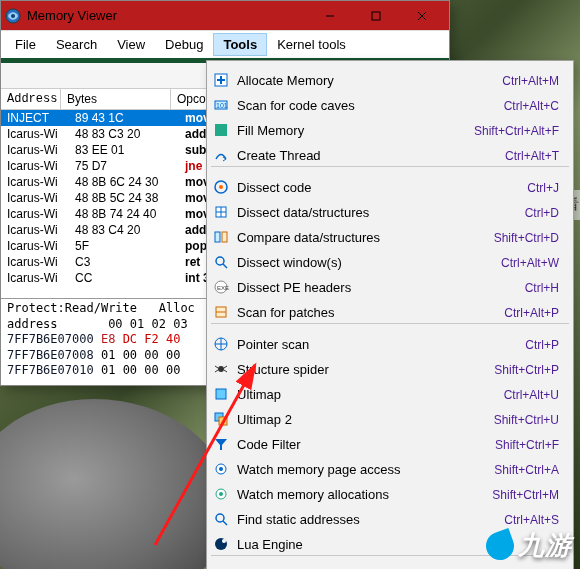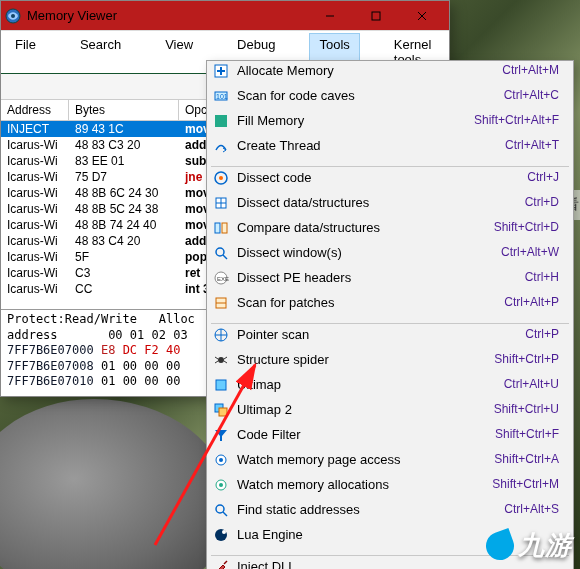--- a/index.html
+++ b/index.html
@@ -6,40 +6,40 @@
   body { font-family: "Segoe UI", Tahoma, sans-serif; font-size: 12px; width: 580px; height: 569px; position: relative; overflow: hidden; background: #000; }
   .bg { position: absolute; inset: 0; background: linear-gradient(135deg,#4a5a3a 0%,#6b7a4a 20%,#3a4a2a 45%,#8a9a6a 60%,#2a3a1a 100%); }
   .bg::before { content:""; position:absolute; left:-30px; bottom:-30px; width:260px; height:200px; background: radial-gradient(ellipse at 40% 40%, #9a9a9a, #6a6a6a 55%, #4a4a4a 85%); border-radius:50% 55% 45% 50%; }
   .logo { position:absolute; right:8px; bottom:6px; color:#fff; font-size:26px; font-weight:700; font-style:italic; letter-spacing:1px; text-shadow:0 2px 4px rgba(0,0,0,.6); display:flex; align-items:center; gap:4px;}
   .logo::before{content:"";width:28px;height:28px;background:#00a8e8;border-radius:50% 0 50% 50%;transform:rotate(-20deg);}
   .window { position: absolute; left: 0; top: 0; width: 450px; background: #fff; border: 1px solid #888; box-shadow: 4px 4px 12px rgba(0,0,0,.3); }
   .titlebar { display:flex; align-items:center; height:30px; background:#b91c1c; padding:0 4px; border-bottom:1px solid #ddd; }
   .titlebar .icon { width:16px; height:16px; margin-right:6px; }
   .titlebar .title { flex:1; font-size:13px; color:#000; }
   .winbtn { width:46px; height:28px; display:flex; align-items:center; justify-content:center; font-size:13px; color:#000; }
-  .menubar { display:flex; padding:2px 4px; background:#fff; border-bottom:1px solid #14532d; font-size:13px;gap:24px; }
+  .menubar { display:flex; padding:2px 4px; background:#fff; border-bottom:5px solid #14532d; font-size:13px; }
   .menubar .menuitem { padding:4px 10px; }
-  .menubar .menuitem.open { background:#cce8ff; border:1px solid #99ccf0; padding:3px 9px; }
+  .menubar .menuitem.open { background:#cce8ff; border:1px solid #99ccf0; padding:3px 9px;font-weight:bold; }
   .toolbar { height:26px; background:#f5f5f5; border-bottom:1px solid #ccc; }
   .headers { display:flex; background:#fff; border-bottom:1px solid #ccc; font-size:12px; }
   .headers div { padding:3px 6px; border-right:1px solid #ccc; }
-  .hcol-a{width:68px;} .hcol-b{width:110px;} .hcol-c{flex:1;}
+  .hcol-a{width:60px;font-family:Liberation Mono, monospace;} .hcol-b{width:110px;} .hcol-c{flex:1;}
   .rows { background:#fff; }
   .row { display:flex; font-size:12px; }
   .row div { padding:1px 6px; white-space:nowrap; overflow:hidden; }
   .col-a{width:68px;} .col-b{width:110px;} .col-c{flex:1; font-weight:700;}
   .row.sel { background:#0078d7; color:#fff; }
   .row.sel .col-c{font-weight:700;}
   .opc-red{color:#c00000;}
   .corner{font-size:11px;text-align:right;padding:0 6px;color:#222;}
   .hexpanel { background:#fff; border-top:1px solid #999; font-family:Consolas,monospace; font-size:12px; padding:2px 6px 6px; line-height:1.3; }
   .hexhead{white-space:pre;}
   .hx-addr{color:#0f172a;} .hx-g{color:#b91c1c;} .hx-r{color:#cc0000;} .hx-blk{color:#000;margin-top:24px;}
   .dropdown { position:absolute; left:206px; top:60px; width:368px; background:#f2f2f2; border:1px solid #a0a0a0; box-shadow:4px 4px 10px rgba(0,0,0,.25); padding:2px; }
-  .ditem { display:flex; align-items:flex-start; height:25px; font-size:13px; color:#000; }
+  .ditem { display:flex; align-items:flex-end; height:25px; font-size:13px; color:#000; }
   .dicon { width:24px; display:flex; align-items:center; justify-content:center; }
   .dlabel { flex:1; padding-left:4px; }
   .dshort { padding-right:12px; color:#4c1d95; font-size:12px;}
   .dsep { height:1px; background:#c8c8c8; margin:3px 2px; }
   .arrow { position:absolute; left:150px; top:350px; width:120px; height:200px; pointer-events:none; }
   .sidechar { position:absolute; right:0; top:190px; width:16px; height:30px; background:rgba(255,255,255,.6); color:#333; display:flex; align-items:center; justify-content:center; font-size:14px; border-radius:3px 0 0 3px;}
   svg { display:block; }
 </style>
 </head>
 <body>

